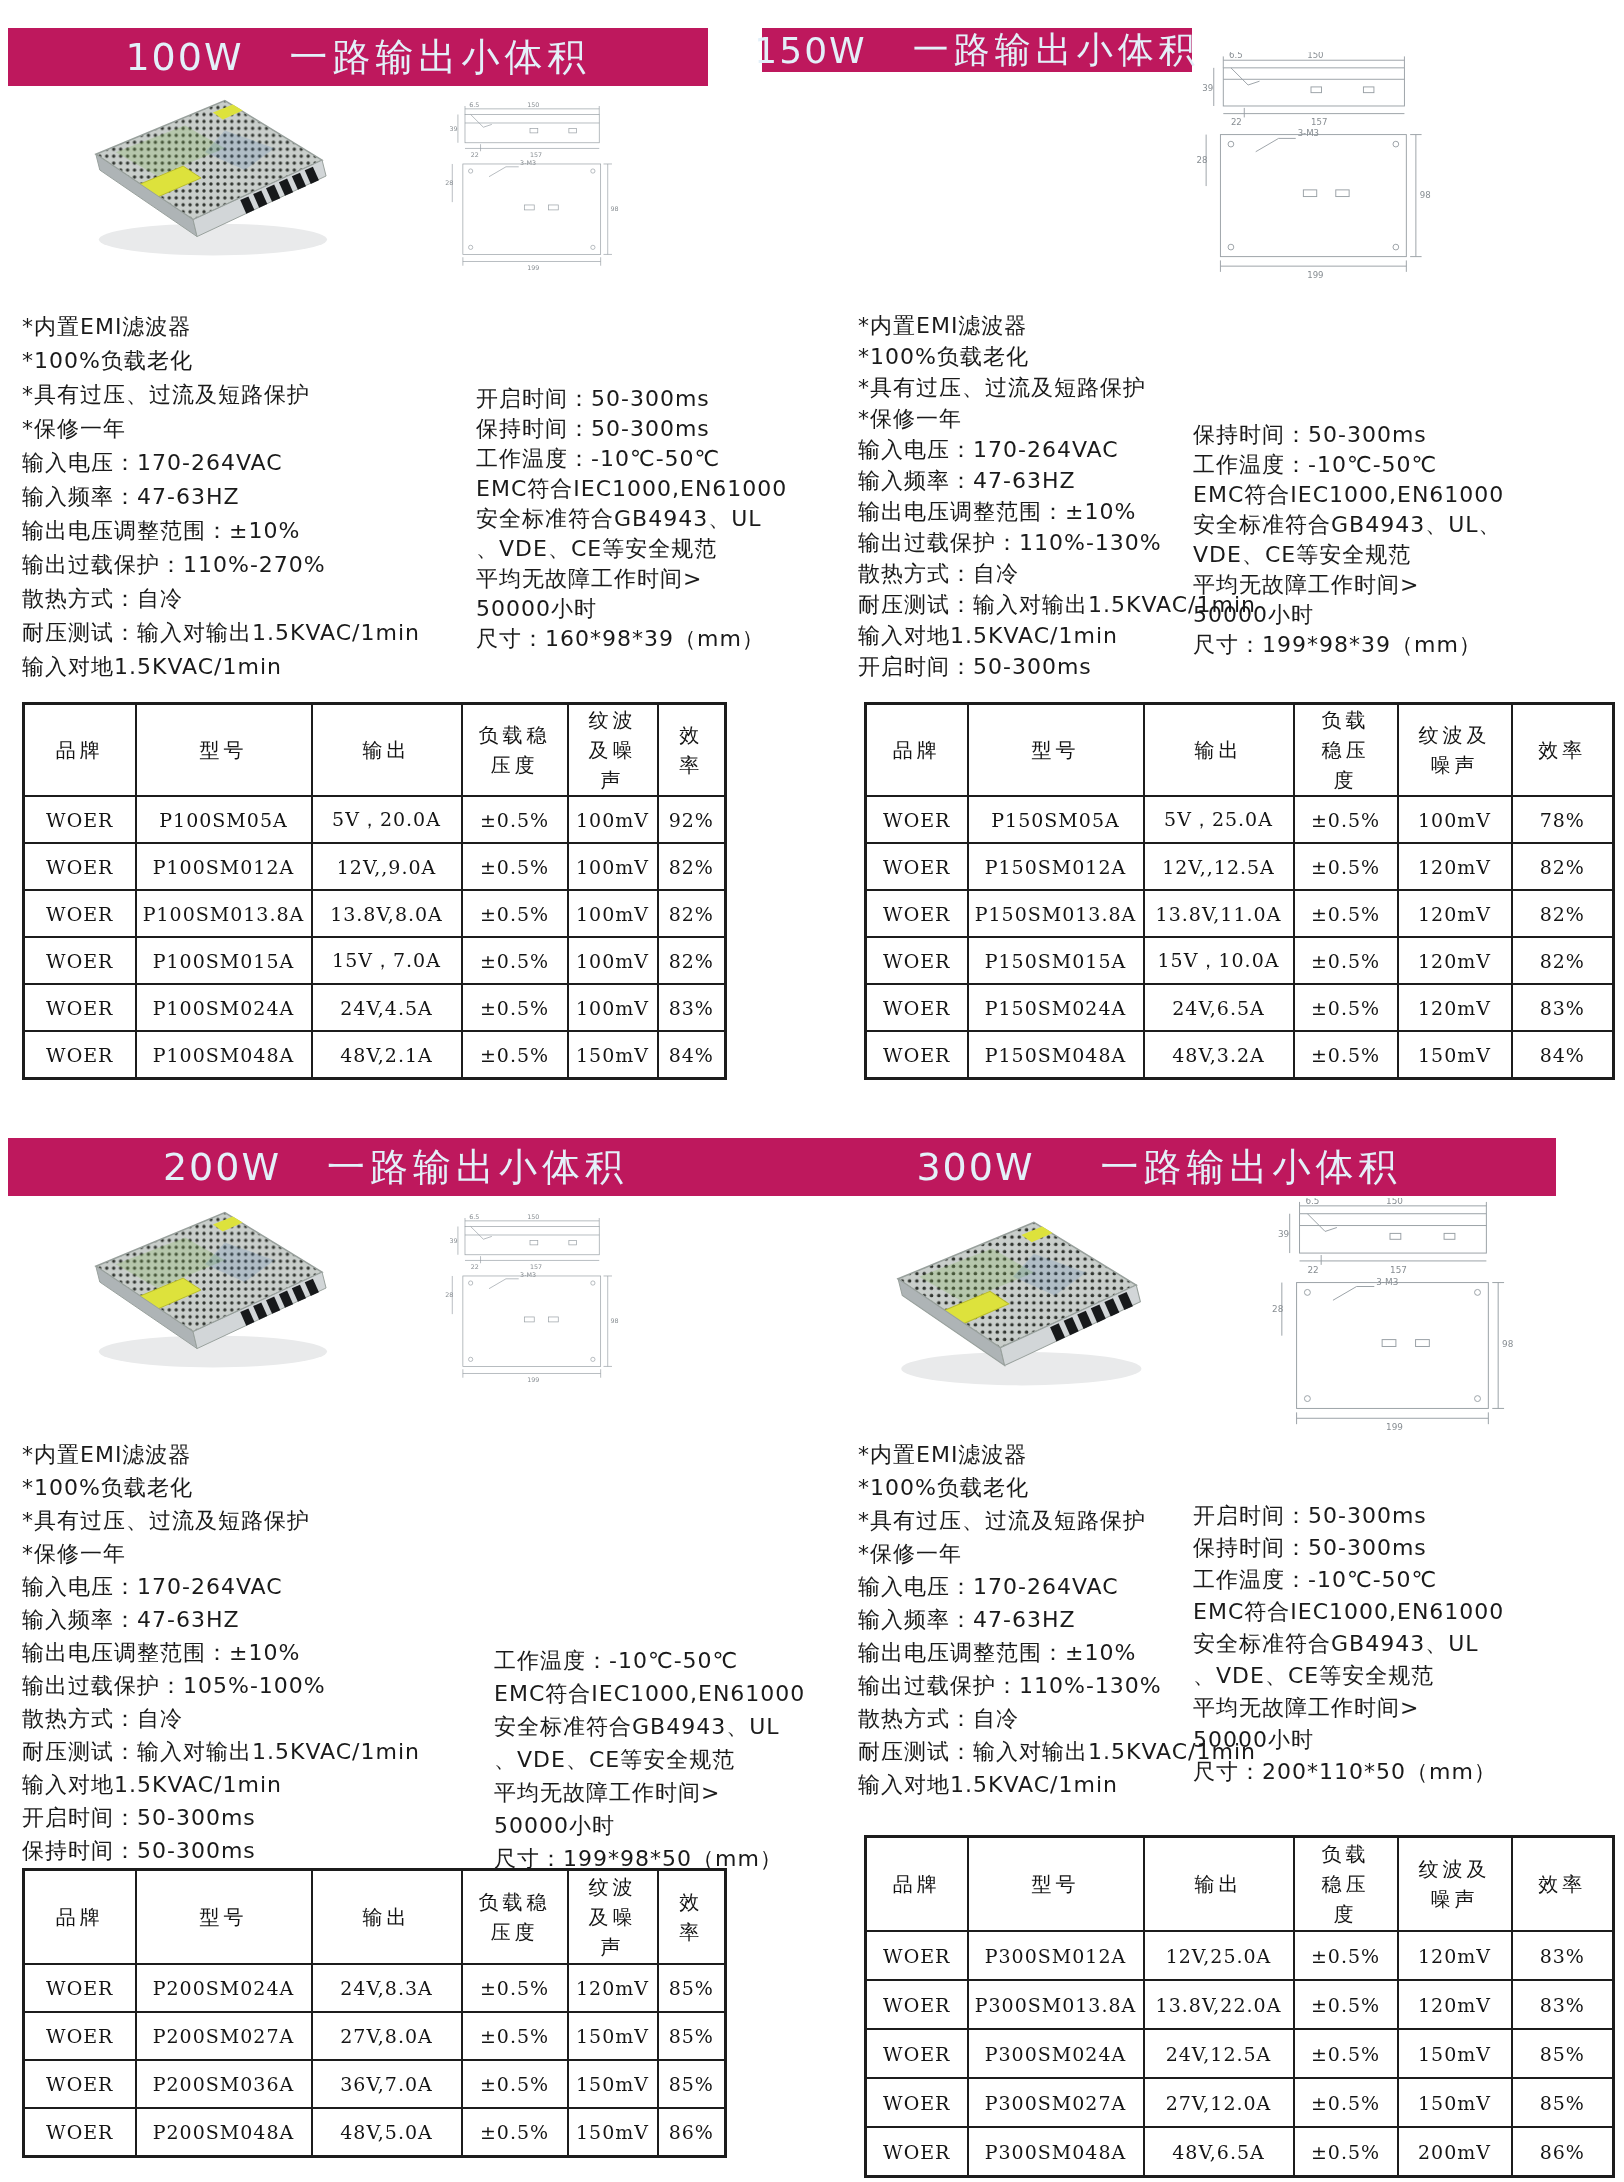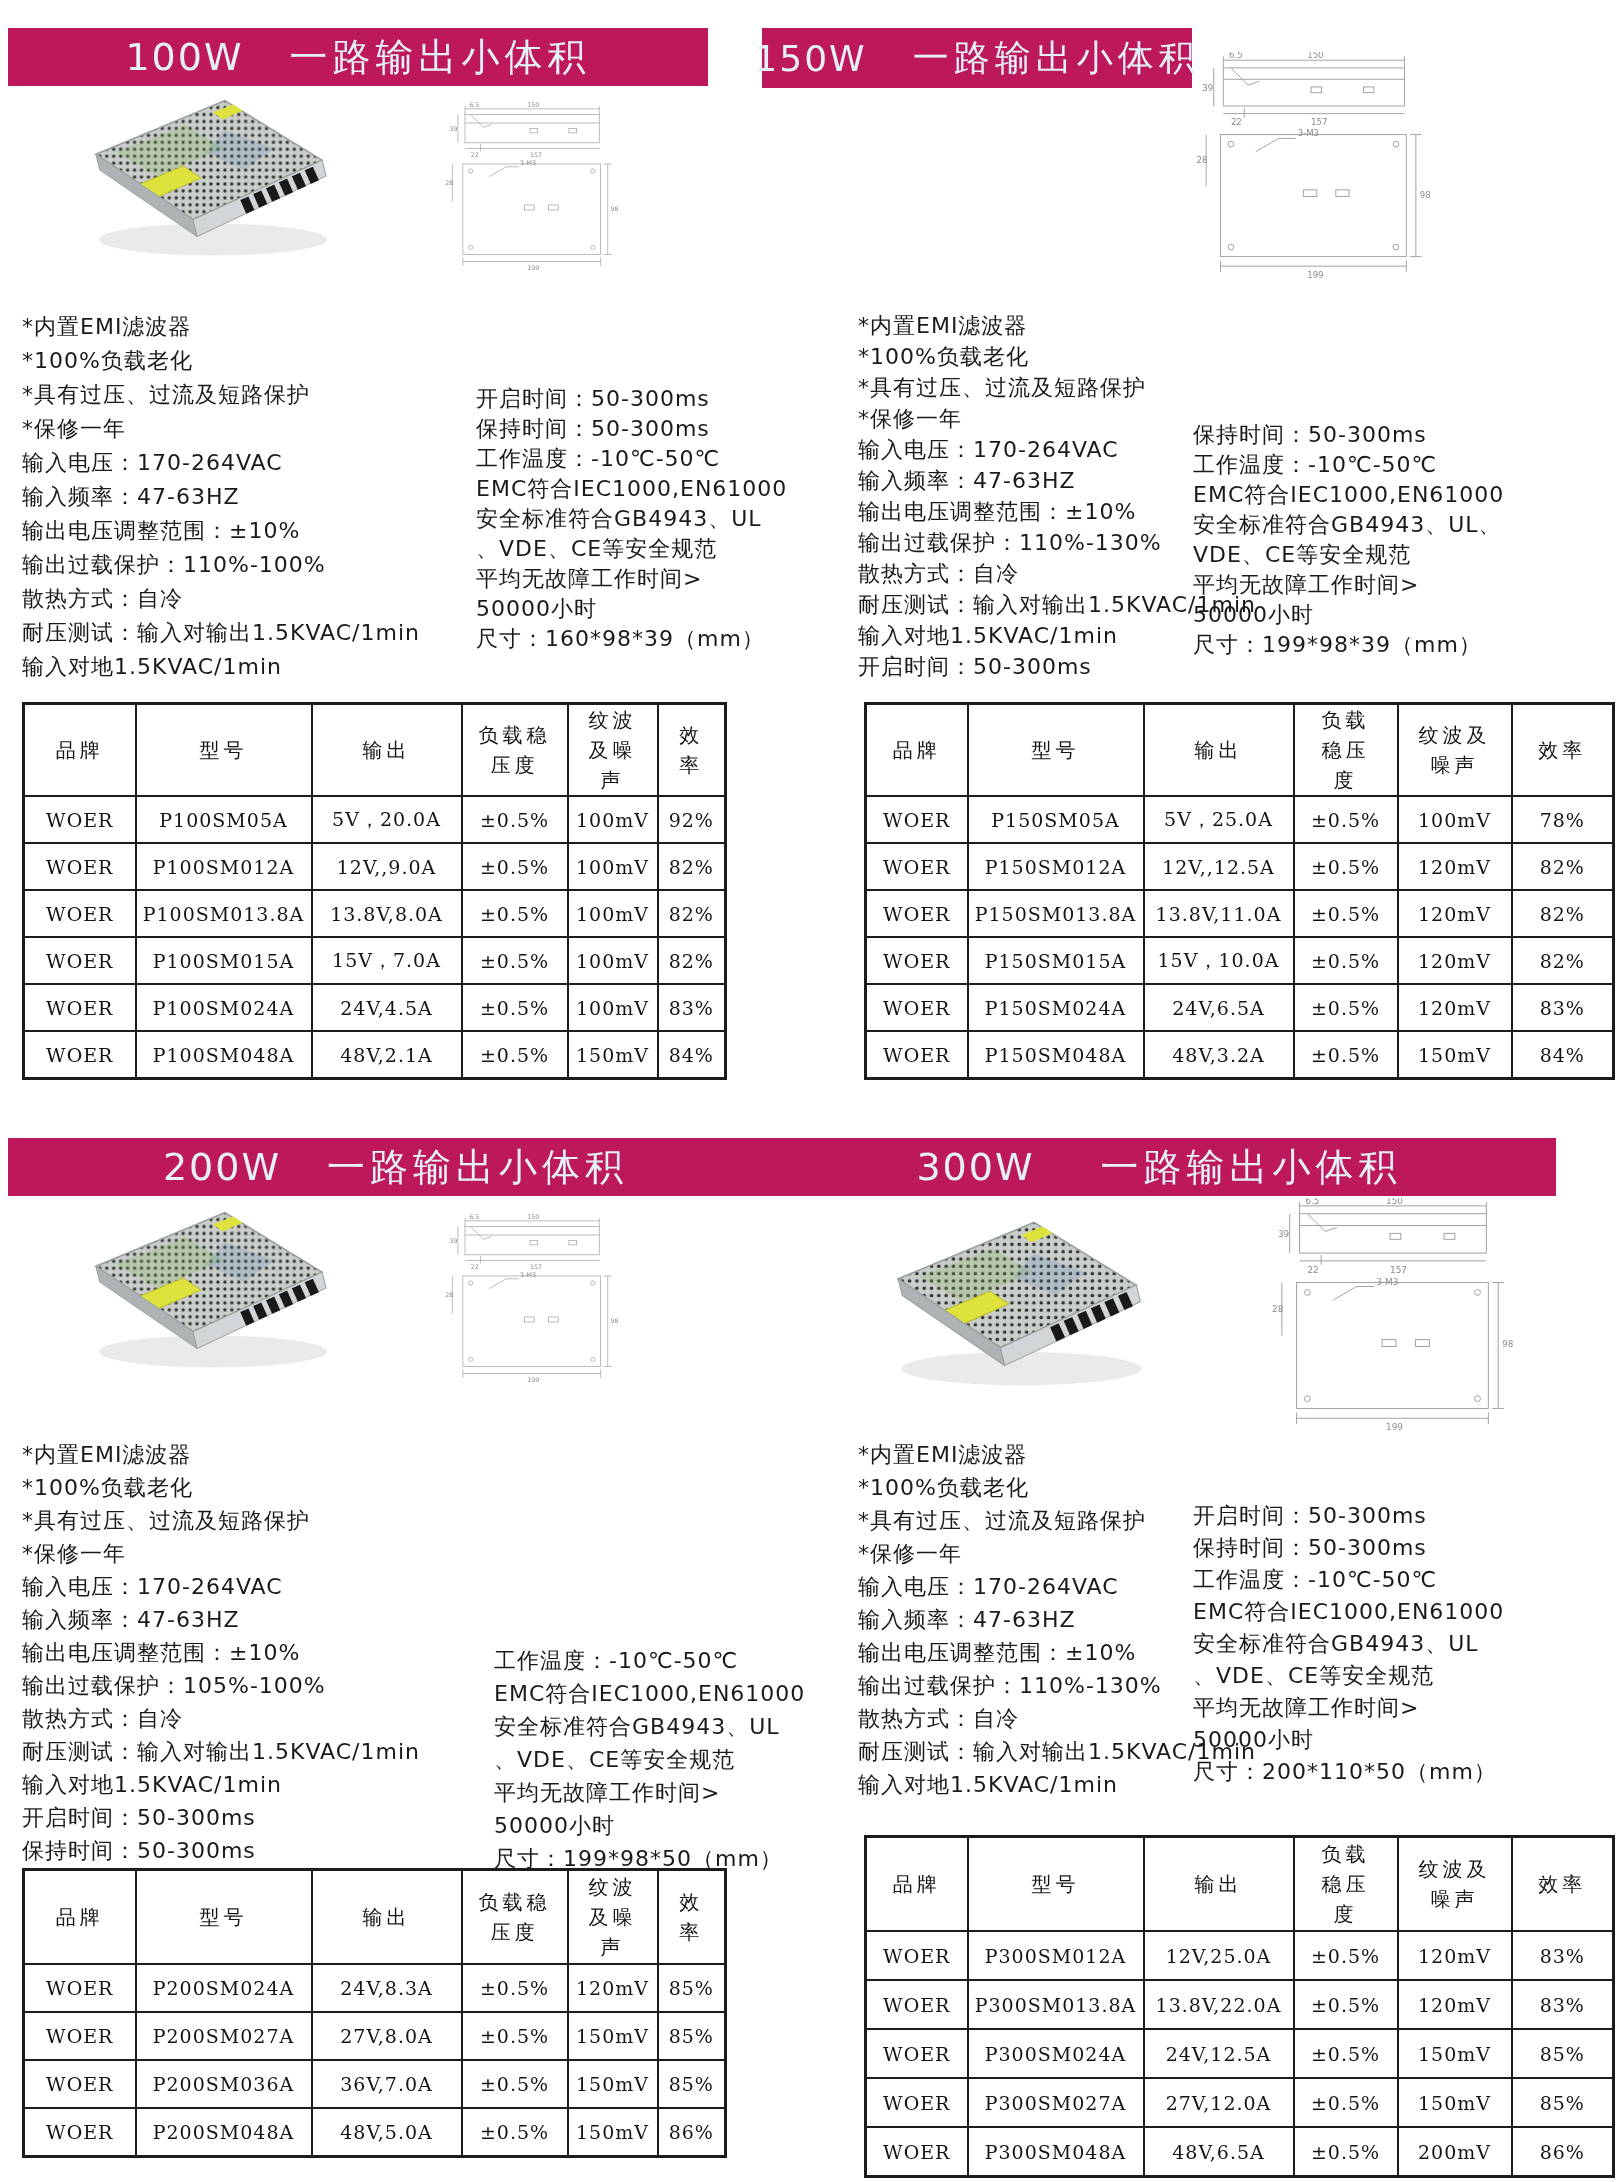--- a/index.html
+++ b/index.html
@@ -31,21 +31,21 @@
   
   #sec100 .bar{left:8px;top:28px;width:700px;height:58px;font-size:38px;}
   #sec100 .photo{left:76px;top:90px;}
   #sec100 .drawing{left:424px;top:84px;}
   #sec100 .specs-left{left:14px;top:310px;line-height:34px;}
   #sec100 .specs-right{left:468px;top:384px;line-height:30px;}
   #sec100 .ptable{left:22px;top:702px;width:702px;}
   #sec100 .ptable th{height:90px;}
   #sec100 .ptable td{height:43px;}
   
-  #sec150 .bar{left:762px;top:28px;width:430px;height:60px;font-size:36px;}
+  #sec150 .bar{left:762px;top:28px;width:430px;height:44px;font-size:36px;}
   #sec150 .drawing{left:1168px;top:52px;}
   #sec150 .specs-left{left:850px;top:310px;line-height:31px;}
   #sec150 .specs-right{left:1185px;top:420px;line-height:30px;}
   #sec150 .ptable{left:864px;top:702px;width:748px;}
   #sec150 .ptable th{height:90px;}
   #sec150 .ptable td{height:43px;}
   
   #sec200 .bar{left:8px;top:1138px;width:775px;height:58px;font-size:38px;}
   #sec200 .photo{left:76px;top:1202px;}
   #sec200 .drawing{left:424px;top:1196px;}
@@ -148,21 +148,21 @@
       <use href="#psu-drawing"></use>
     </svg>
   <div class="specs specs-left">
       <div>*内置EMI滤波器</div>
       <div>*100%负载老化</div>
       <div>*具有过压、过流及短路保护</div>
       <div>*保修一年</div>
       <div>输入电压：170-264VAC</div>
       <div>输入频率：47-63HZ</div>
       <div>输出电压调整范围：±10%</div>
-      <div>输出过载保护：110%-100%</div>
+      <div>输出过载保护：110%-270%</div>
       <div>散热方式：自冷</div>
       <div>耐压测试：输入对输出1.5KVAC/1min</div>
       <div>输入对地1.5KVAC/1min</div>
     </div>
   <div class="specs specs-right">
       <div>开启时间：50-300ms</div>
       <div>保持时间：50-300ms</div>
       <div>工作温度：-10℃-50℃</div>
       <div>EMC符合IEC1000,EN61000</div>
       <div>安全标准符合GB4943、UL</div>

